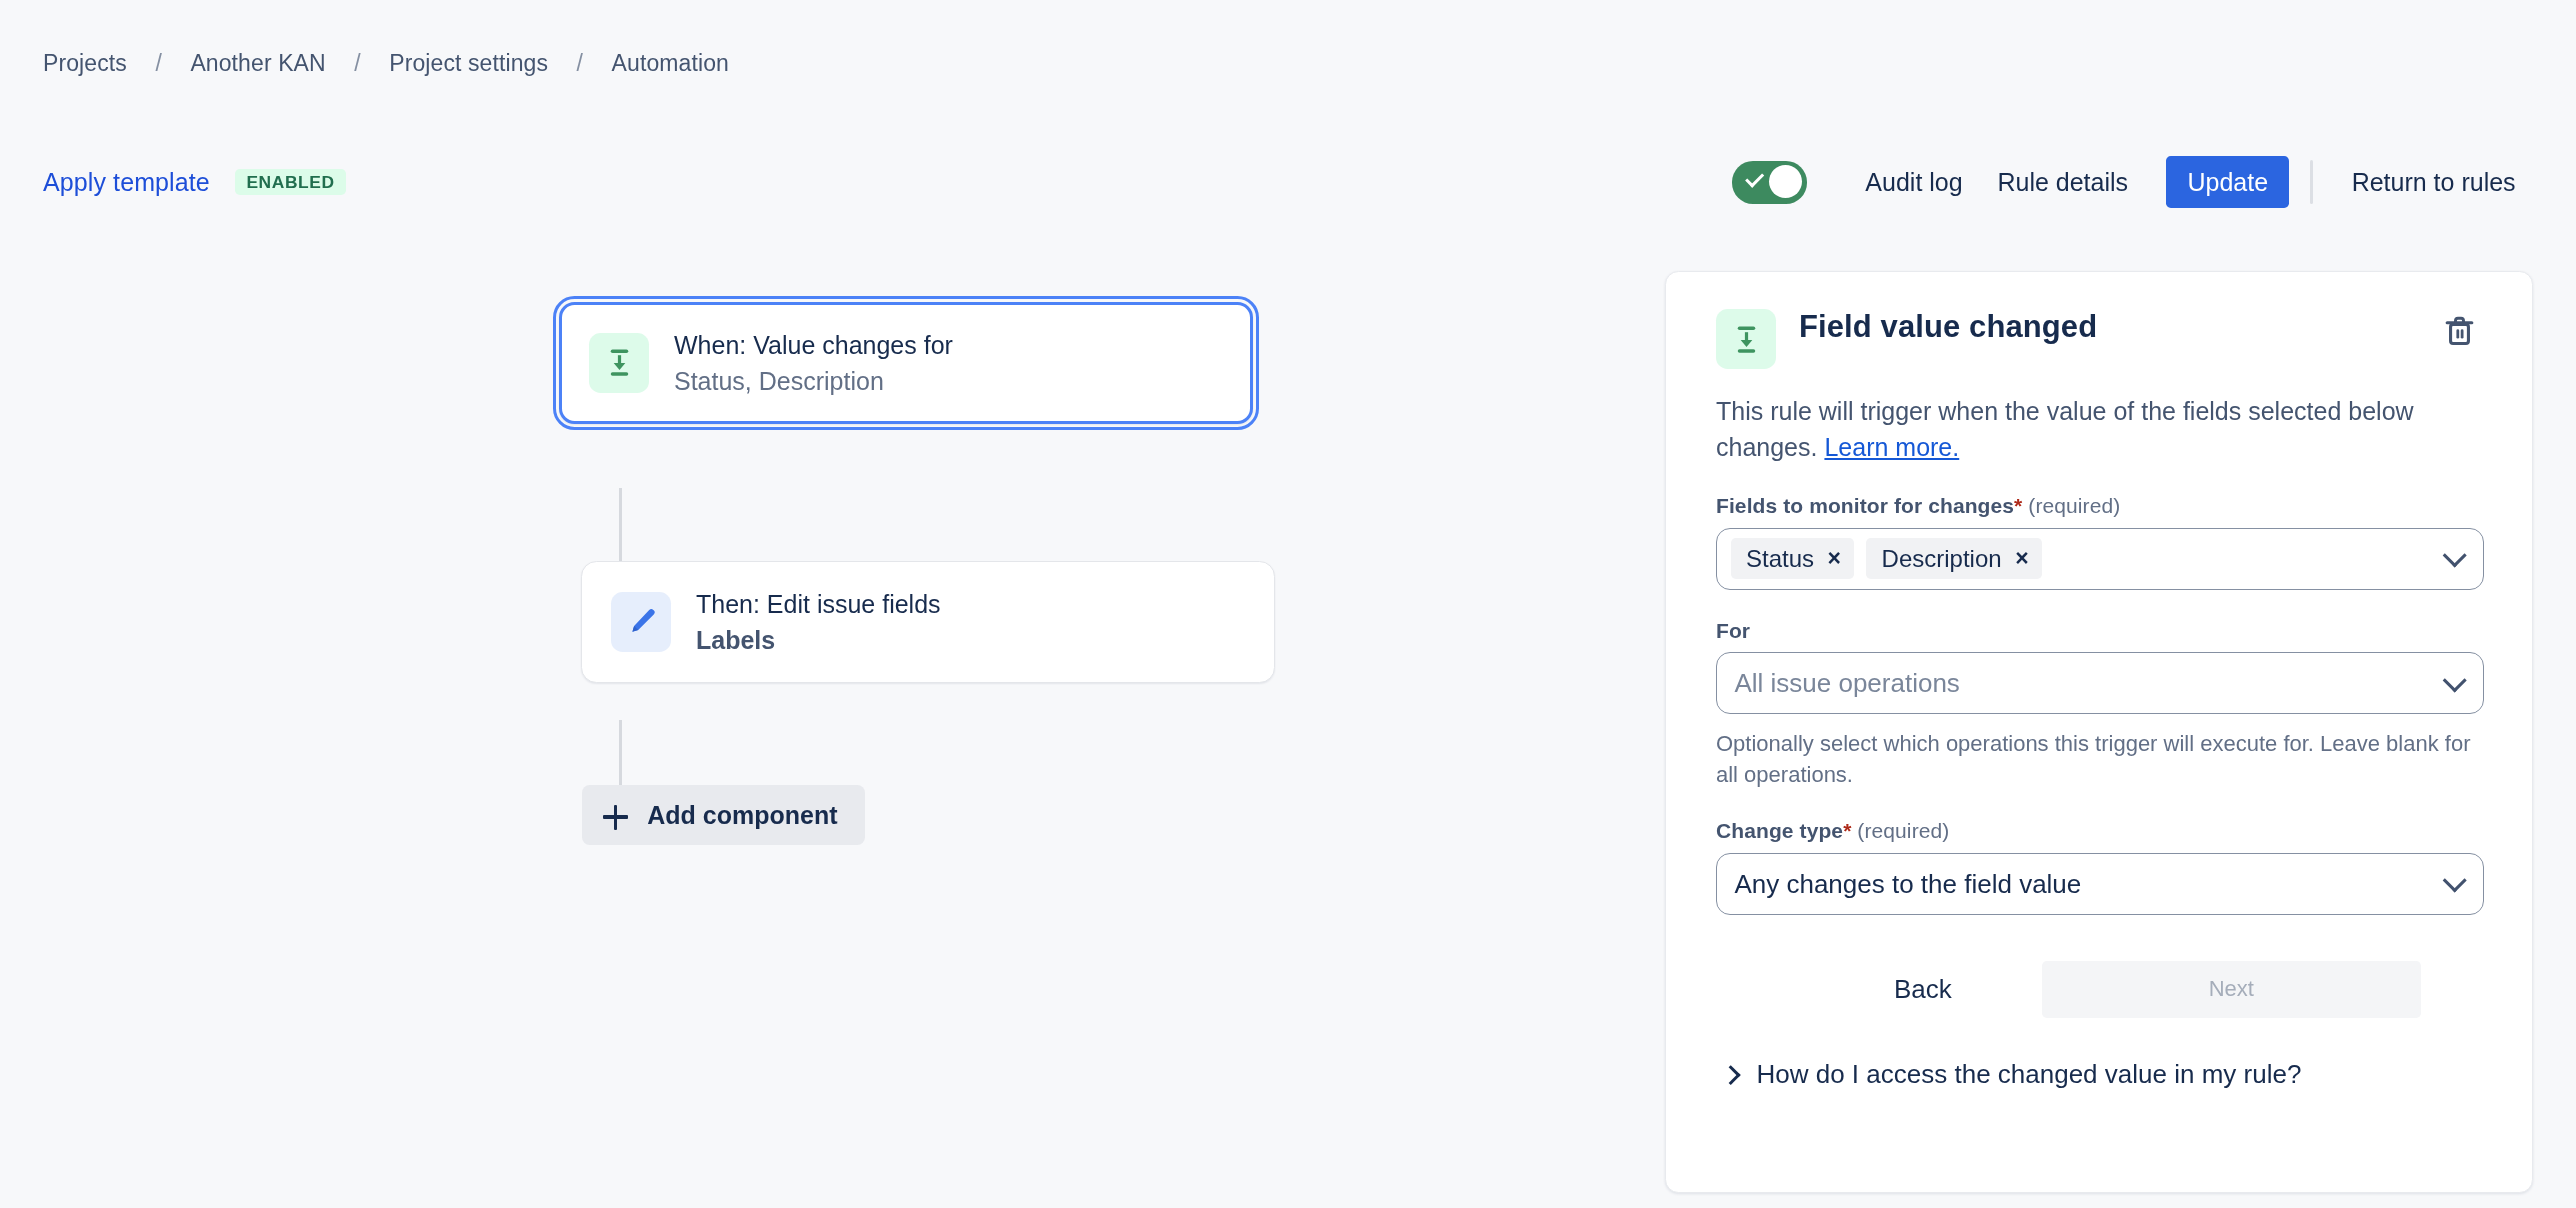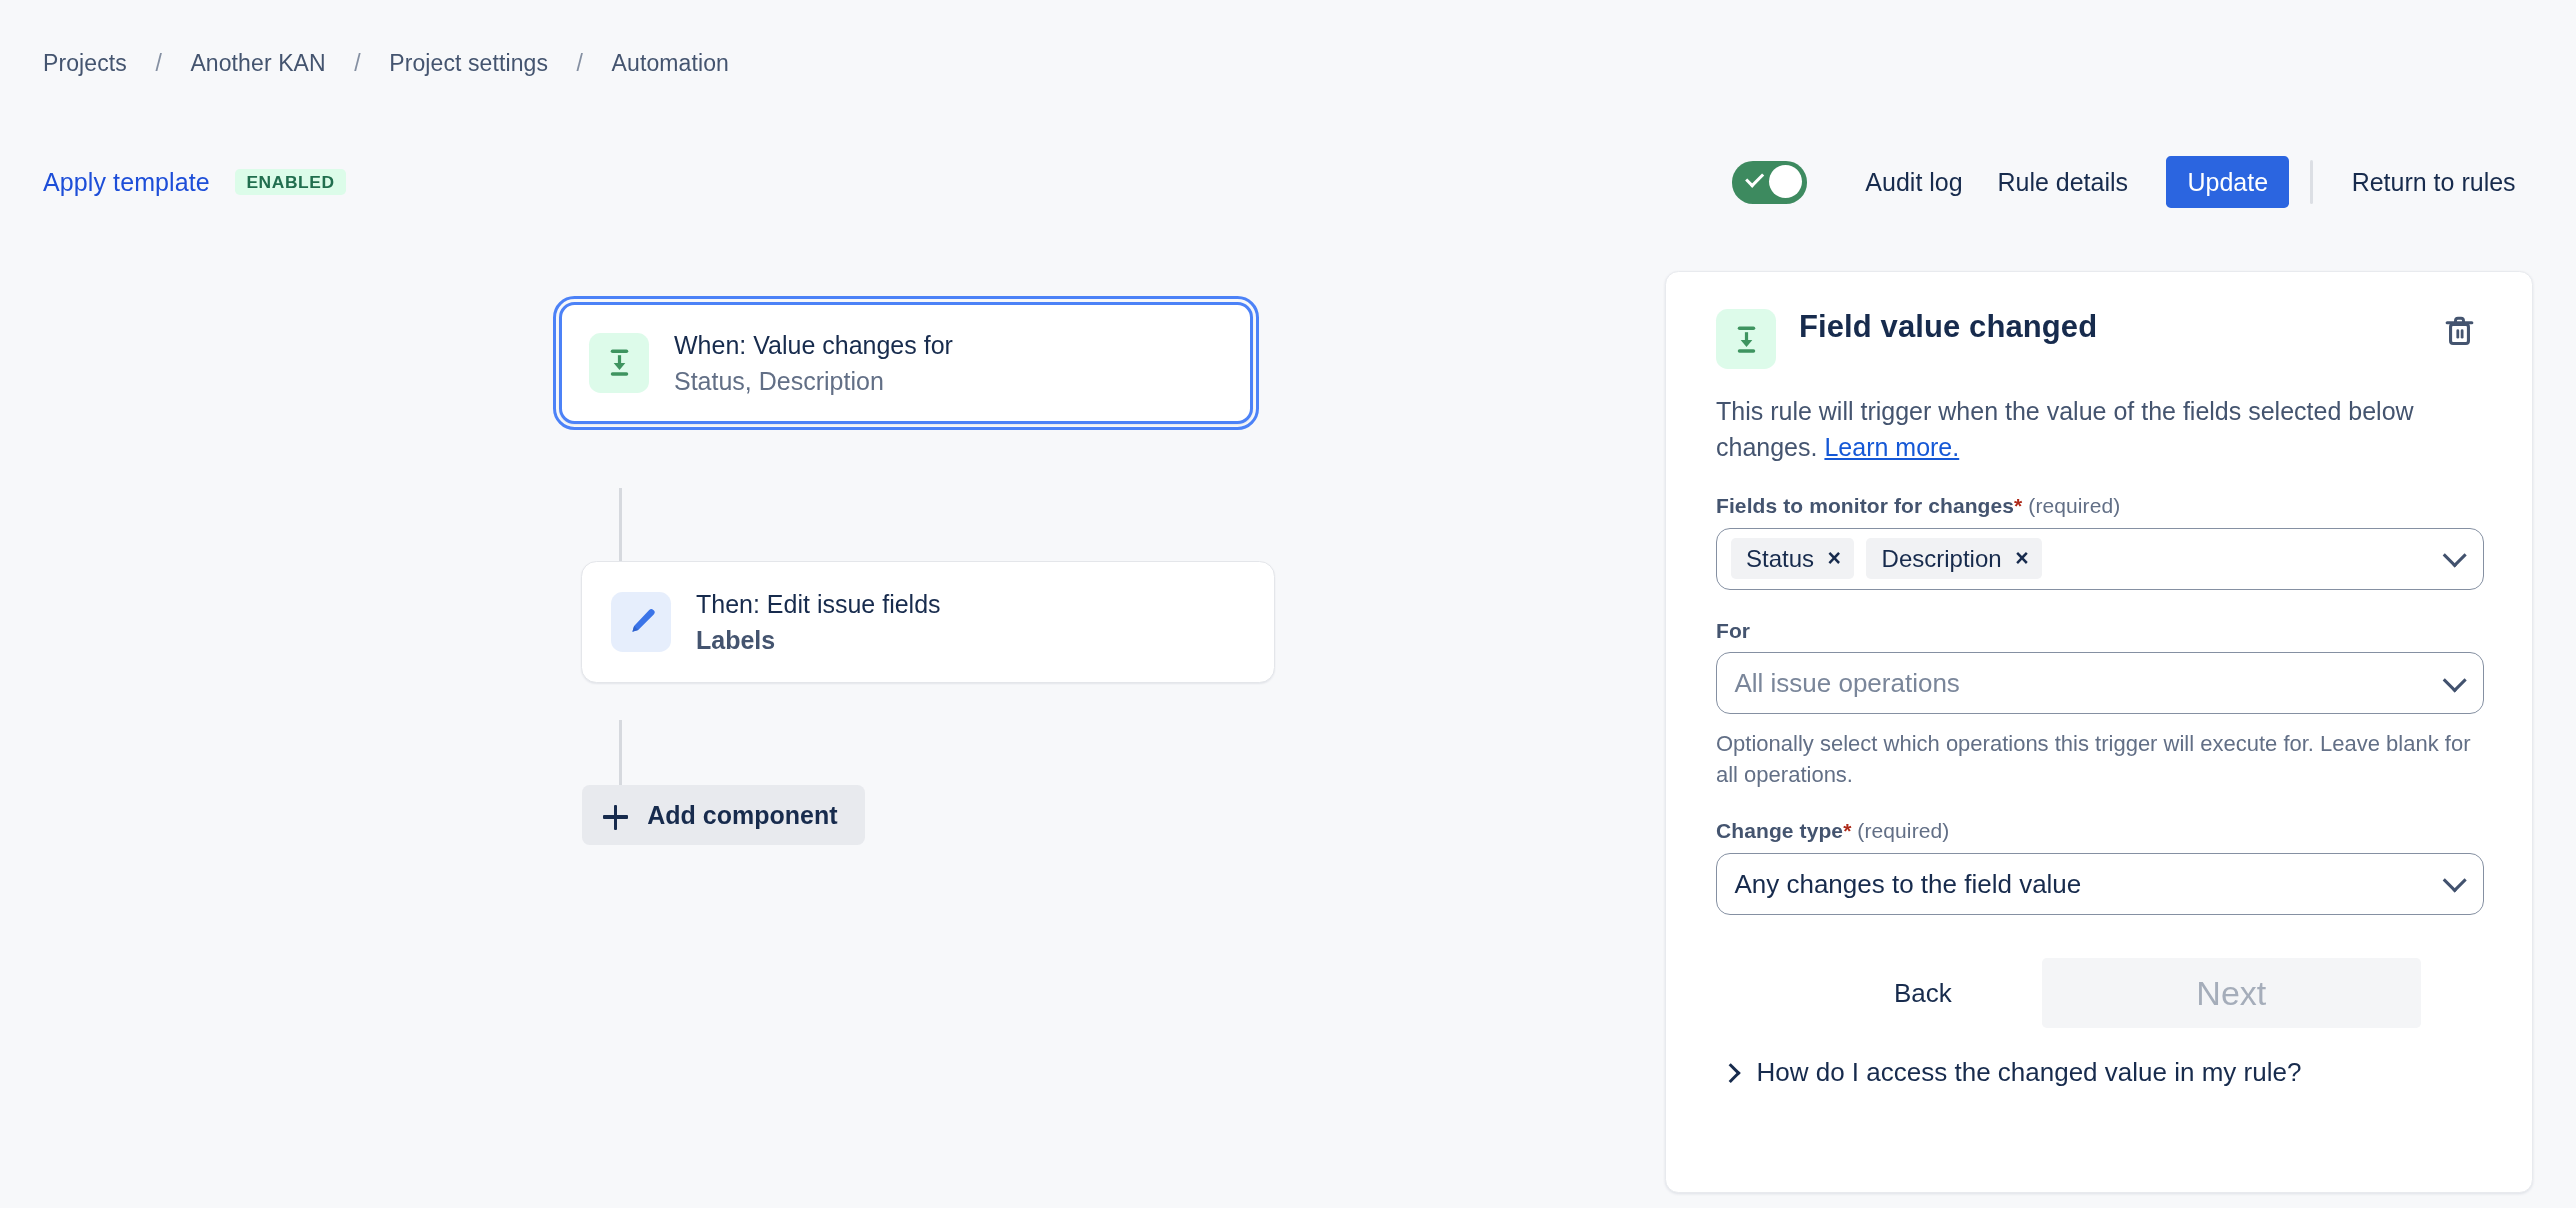--- a/index.html
+++ b/index.html
@@ -352,31 +352,31 @@
     font-size: 26px;
     color: #172B4D;
     padding: 15.5px 39px;
     border-radius: 4.8px;
     margin-left: 139px;
   }
   .btn-next {
     background: #F4F5F7;
     border: none;
     font-family: inherit;
-    font-size: 34px;
+    font-size: 22px;
     color: #A5ADBA;
     padding: 15.5px 0;
     width: 379px;
     text-align: center;
     border-radius: 4.8px;
     margin-left: 35px;
   }
 
   .faq {
-    margin-top: 29px;
+    margin-top: 39px;
     display: flex;
     align-items: center;
     gap: 19.3px;
     font-size: 26px;
     color: #172B4D;
     padding-left: 7.7px;
   }
   .chev-right {
     width: 13.5px;
     height: 13.5px;

